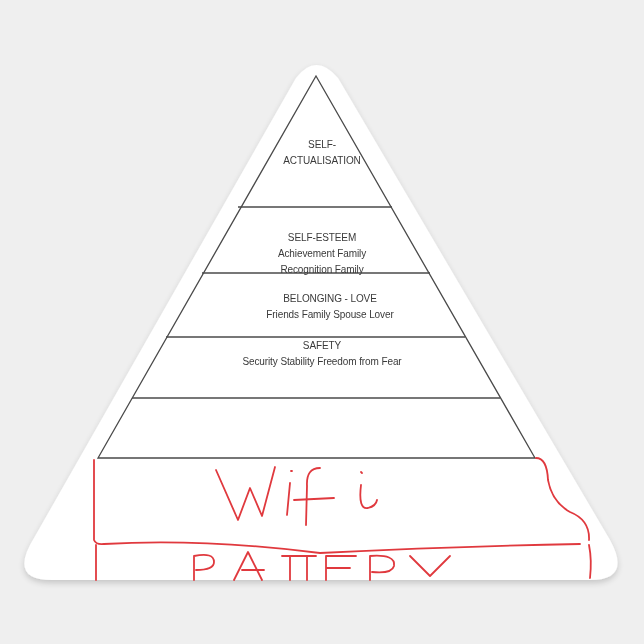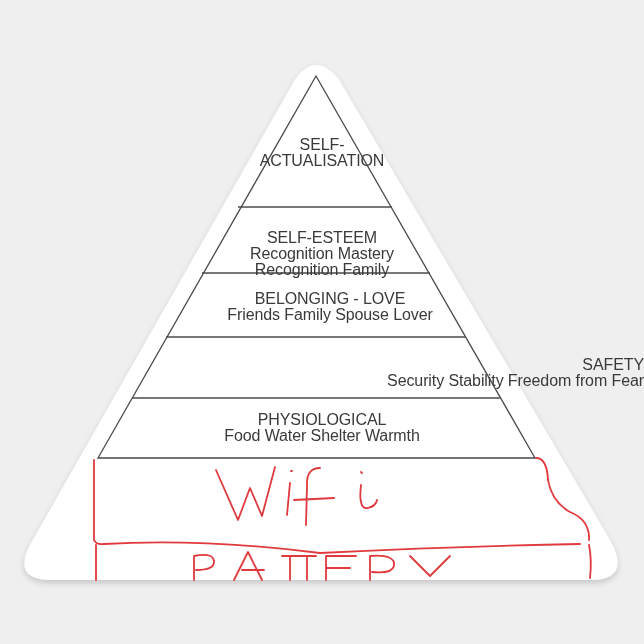--- a/index.html
+++ b/index.html
@@ -10,21 +10,21 @@
       overflow: hidden;
       font-family: "DejaVu Sans", sans-serif;
     }
     .stage { position: absolute; left: 0; top: 0; width: 644px; height: 644px; }
     .level-text {
       position: absolute;
       left: 0; width: 644px;
       text-align: center;
       color: #3a3a3a;
       font-family: "Liberation Sans", sans-serif;
-      font-size: 16px;
+      font-size: 10px;
       line-height: 16px;
       letter-spacing: -0.1px;
     }
     .level-text span { display: block; }
   </style>
 </head>
 <body>
 
 <div class="stage">
   <svg width="644" height="644" viewBox="0 0 644 644">
@@ -81,35 +81,31 @@
   </svg>
 
   
   <div class="level-text" style="top:137px;">
     <span>SELF-</span>
     <span>ACTUALISATION</span>
   </div>
 
   <div class="level-text" style="top:230px;">
     <span>SELF-ESTEEM</span>
-    <span>Recognition Mastery</span>
+    <span>Achievement Family</span>
     <span>Recognition Family</span>
   </div>
 
   <div class="level-text" style="top:291px;margin-left:8px;">
     <span>BELONGING - LOVE</span>
     <span>Friends Family Spouse Lover</span>
   </div>
 
-  <div class="level-text" style="top:357px;text-align:right;">
+  <div class="level-text" style="top:338px;">
     <span>SAFETY</span>
     <span>Security Stability Freedom from Fear</span>
   </div>
 
-  <div class="level-text" style="top:412px;">
-    <span>PHYSIOLOGICAL</span>
-    <span>Food Water Shelter Warmth</span>
-  </div>
 
   
   
   
 </div>
 
 </body></html>

